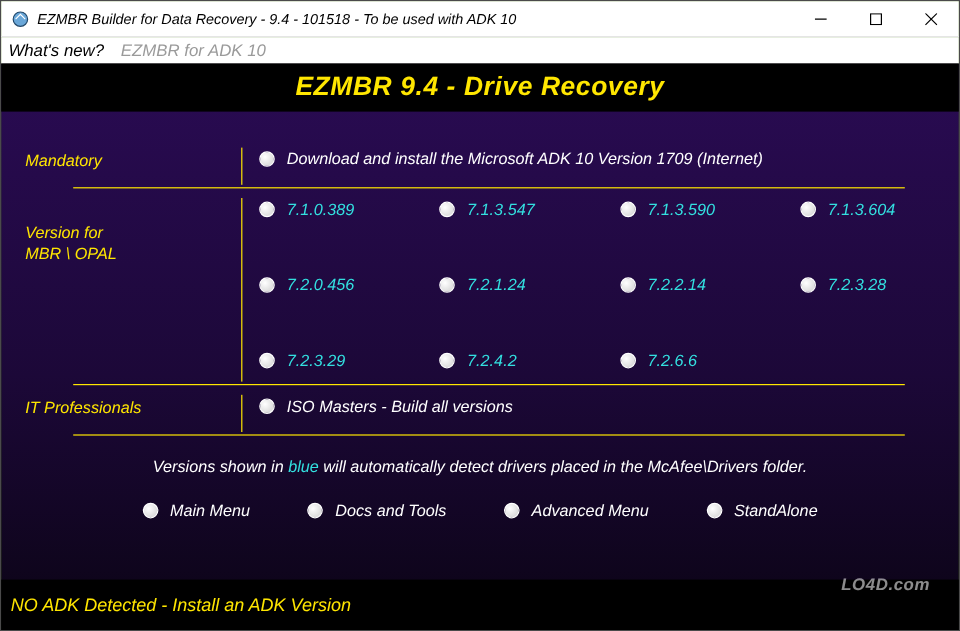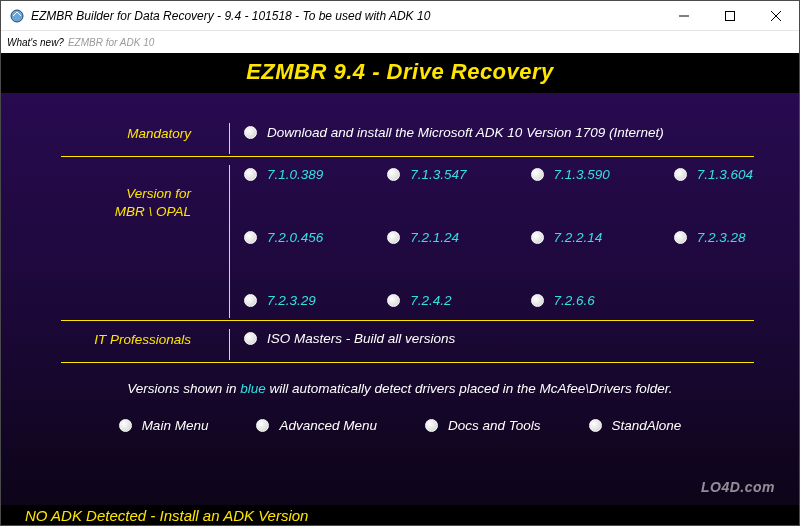--- a/index.html
+++ b/index.html
@@ -33,22 +33,22 @@
     font-size: 10px; font-family: "Segoe MDL2 Assets", sans-serif;
     cursor: default;
   }
   .win-btn svg { stroke: #000; stroke-width: 1; fill: none; }
   
   .menubar {
     height: 22px;
     background: #fff;
     display: flex; align-items: center;
     padding-left: 6px;
-    font-size: 10px;
-    gap: 4px;
+    font-size: 14px;
+    gap: 14px;
   }
   .menu-item { color: #000; cursor: default; }
   .menu-item.disabled { color: #9a9a9a; }
   
   .client {
     flex: 1;
     background: linear-gradient(to bottom, #2a0b54 0%, #1c0838 55%, #0b0415 100%);
     display: flex; flex-direction: column;
     position: relative;
   }
@@ -69,33 +69,32 @@
     color: #fff;
     font-size: 13.5px;
   }
   
   .row {
     display: flex;
     align-items: flex-start;
   }
   .row-label {
     width: 180px;
-    text-align: right;
+    text-align: left;
     color: #ffe600;
     padding-right: 10px;
     padding-top: 2px;
     line-height: 1.35;
   }
   .row-body {
     flex: 1;
     border-left: 1.5px solid #ffe600;
     padding-left: 14px;
     padding-bottom: 10px;
     padding-top: 2px;
-    margin-left: 28px;
   }
   
   .hr {
     margin-left: 40px;
     margin-right: 25px;
     border: none;
     border-top: 1.5px solid #ffe600;
     margin-top: 2px;
     margin-bottom: 8px;
   }
@@ -140,25 +139,25 @@
   
   .bottom-options {
     display: flex;
     justify-content: center;
     gap: 48px;
     margin-top: 22px;
   }
   .bottom-options .radio-line { margin-bottom: 0; gap: 10px; }
   
   .statusbar {
-    height: 20px;
+    height: 42px;
     background: #000;
     color: #ffe600;
     display: flex; align-items: center;
-    padding-left: 24px;
+    padding-left: 8px;
     font-size: 15px;
     font-weight: 500;
   }
   
   .watermark {
     position: absolute;
     right: 24px; bottom: 30px;
     color: rgba(255,255,255,0.55);
     font-size: 14px;
     font-weight: 600;
@@ -292,25 +291,25 @@
         <span>Versions shown in </span><span class="blue">blue</span><span> will automatically detect drivers placed in the McAfee\Drivers folder.</span>
       </div>
 
       <div class="bottom-options">
         <div class="radio-line">
           <span class="radio"></span>
           <span class="radio-text">Main Menu</span>
         </div>
         <div class="radio-line">
           <span class="radio"></span>
-          <span class="radio-text">Advanced Menu</span>
+          <span class="radio-text">Docs and Tools</span>
         </div>
         <div class="radio-line">
           <span class="radio"></span>
-          <span class="radio-text">Docs and Tools</span>
+          <span class="radio-text">Advanced Menu</span>
         </div>
         <div class="radio-line">
           <span class="radio"></span>
           <span class="radio-text">StandAlone</span>
         </div>
       </div>
 
     </div>
 
     <div class="watermark">LO4D.com</div>

